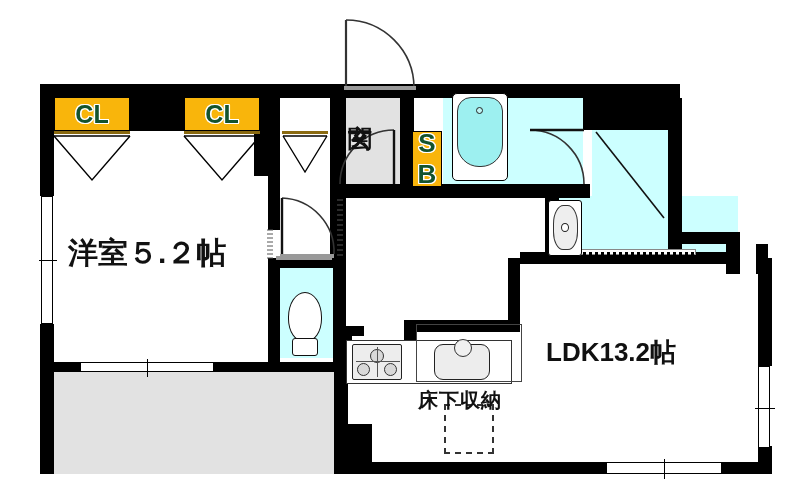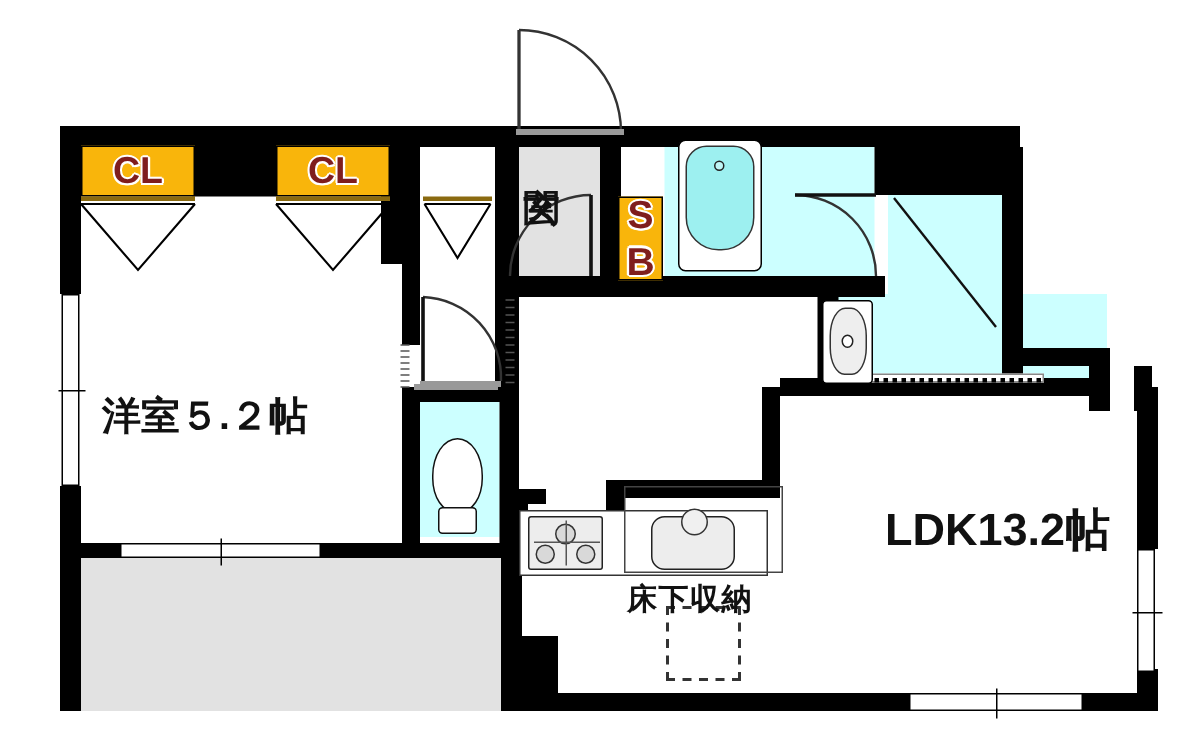--- a/index.html
+++ b/index.html
@@ -24,21 +24,21 @@
 
   
   .tag{
     position:absolute;
     background:#f9b50b;
     border:1px solid #000;
     box-sizing:border-box;
     display:flex;
     align-items:center;
     justify-content:center;
-    color:#7f1d1d;
+    color:#14532d;
     font-weight:bold;
     line-height:1;
     text-shadow:
        1.4px 0 0 #fff, -1.4px 0 0 #fff,
        0 1.4px 0 #fff, 0 -1.4px 0 #fff,
        1px 1px 0 #fff, -1px -1px 0 #fff,
        1px -1px 0 #fff, -1px 1px 0 #fff;
   }
   .tag.vert{
     writing-mode:vertical-rl;
@@ -356,22 +356,22 @@
     <div class="grate" style="left:3px;top:16px;width:44px;height:1px;"></div>
     <div class="grate" style="left:24px;top:2px;width:1px;height:30px;"></div>
   </div>
 
   <div class="sink-unit" style="left:434px;top:344px;width:56px;height:36px;">
     <div class="sink-faucet" style="left:19px;top:-6px;width:18px;height:18px;background:#f0f0f0;"></div>
   </div>
 
   <div class="dashbox" style="left:444px;top:404px;width:50px;height:50px;"></div>
 
-  <div class="label" style="left:68px;top:238px;font-size:26px;margin-top:26px;">洋室５.２帖</div>
-
-  <div class="label" style="left:546px;top:339px;font-size:30px;margin-left:44px;">LDK13.2帖</div>
+  <div class="label" style="left:68px;top:238px;font-size:30px;">洋室５.２帖</div>
+
+  <div class="label" style="left:546px;top:339px;font-size:26px;">LDK13.2帖</div>
 
 
   <div class="label vert" style="left:348px;top:106px;font-size:24px;">玄関</div>
 
   <div class="label" style="left:418px;top:390px;font-size:20px;letter-spacing:1px;">床下収納</div>
 
 </div>
 
 </body></html>

